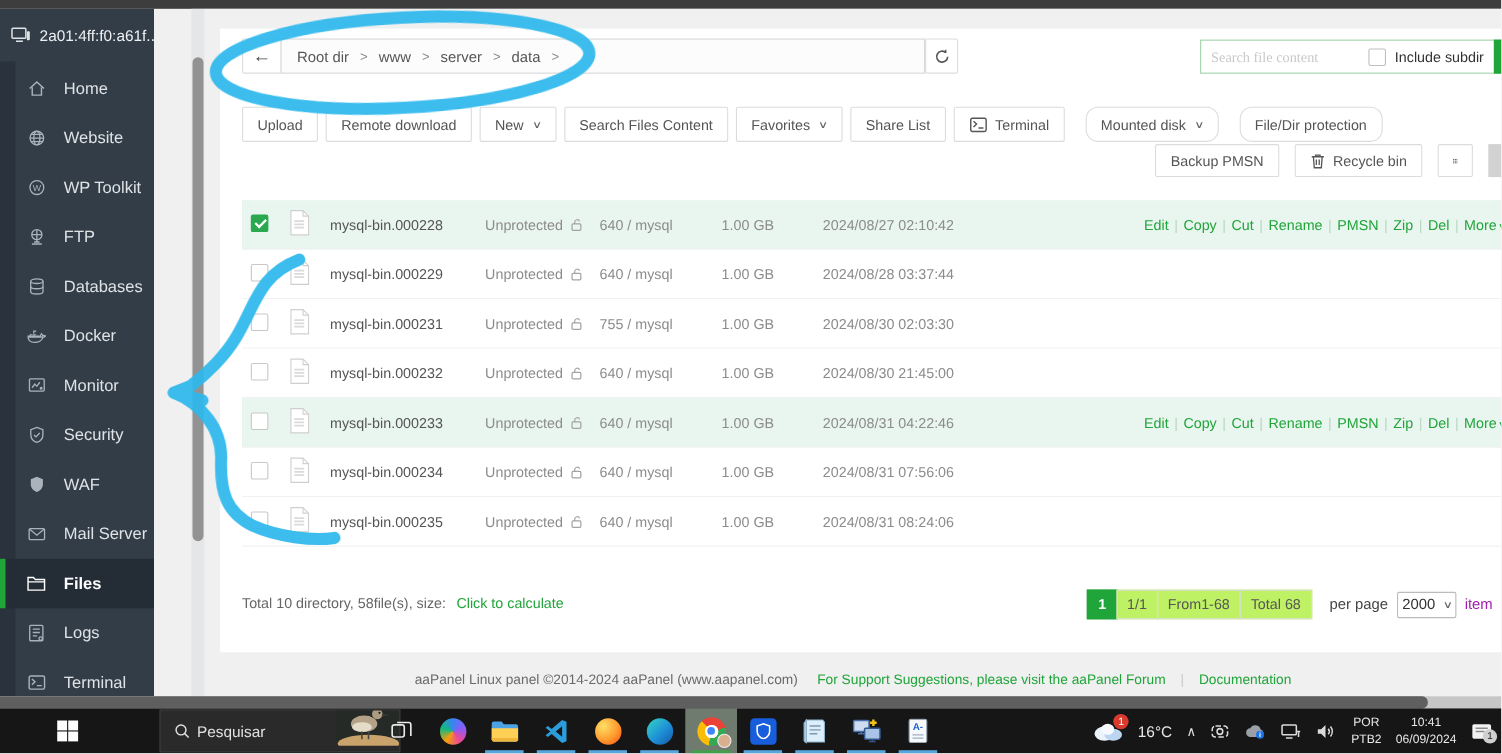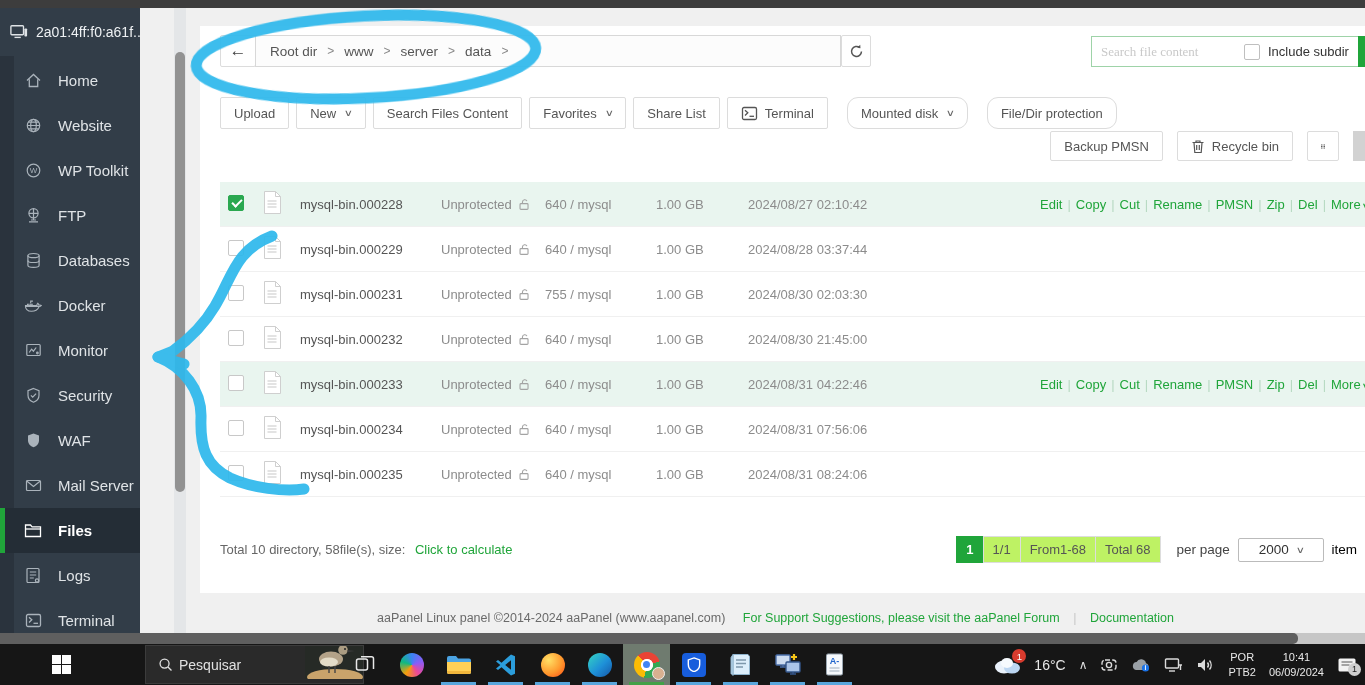--- a/index.html
+++ b/index.html
@@ -87,23 +87,23 @@
 
   
   .sumrow { position:absolute; left:20px; right:0; top:514px; height:30px; }
   .sum-label { color:#666; font-size:13px; }
   .sum-link { color:#20a53a; font-size:13px; cursor:pointer; margin-left:5px; }
   .pager { position:absolute; right:8px; top:-4px; display:flex; align-items:center; }
   .pg { min-width:26px; height:27px; border:1px solid #ddd; background:#bef264; color:#555; font-size:13px;
         display:inline-flex; align-items:center; justify-content:center; padding:0 9px; margin-left:-1px; cursor:pointer; }
   .pg.active { background:#20a53a; border-color:#20a53a; color:#fff; font-weight:bold; }
   .pp-label { color:#444; font-size:13.5px; margin:0 8px 0 16px; }
-  .pp-select { border:1px solid #bbb; border-radius:2px; height:24px; padding:0 20px; display:inline-flex;
+  .pp-select { border:1px solid #bbb; border-radius:2px; height:24px; padding:0 4px; display:inline-flex;
                align-items:center; gap:6px; color:#333; font-size:13.5px; cursor:pointer; background:#fff; }
-  .pp-unit { color:#000000; font-size:13.5px; margin-left:7px; }
+  .pp-unit { color:#a21caf; font-size:13.5px; margin-left:7px; }
 
   .pfooter { position:absolute; left:0; right:0; top:603px; text-align:center; font-size:12.5px; color:#6a6a6a; }
   .pfooter a { color:#20a53a; text-decoration:none; cursor:pointer; }
   .fsep { color:#c9c9c9; margin:0 10px; }
   .pfooter .gap { display:inline-block; width:14px; }
 
   
   .hscroll { position:absolute; left:0; top:633px; width:1365px; height:11px; background:#c6c6c6; }
   .hthumb { position:absolute; left:0; top:0; height:11px; width:1298px; background:#5f5f5f; border-radius:0 5px 5px 0; }
 
@@ -320,20 +320,23 @@
         <span class="inc-cb"></span>
         <span class="inc-label">Include subdir</span>
         <div class="search-go">
           
         </div>
       </div>
 
       <div class="toolbar">
           <button class="btn">
             <span>Upload</span>
+          </button>
+          <button class="btn">
+            <span>Remote download</span>
           </button>
           <button class="btn">
             <span>New</span>
             <span class="chev">∨</span>
           </button>
           <button class="btn">
             <span>Search Files Content</span>
           </button>
           <button class="btn">
             <span>Favorites</span>

